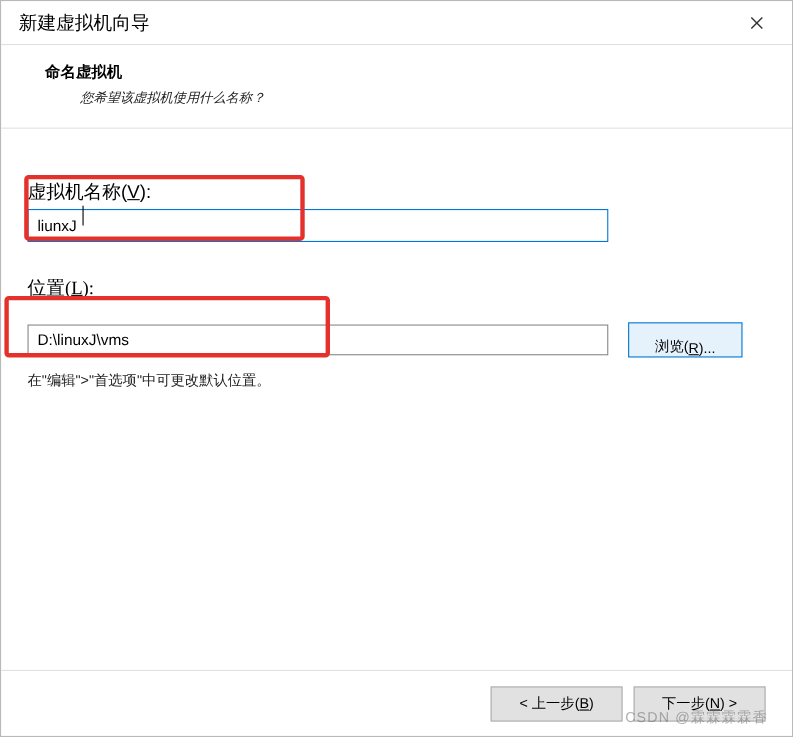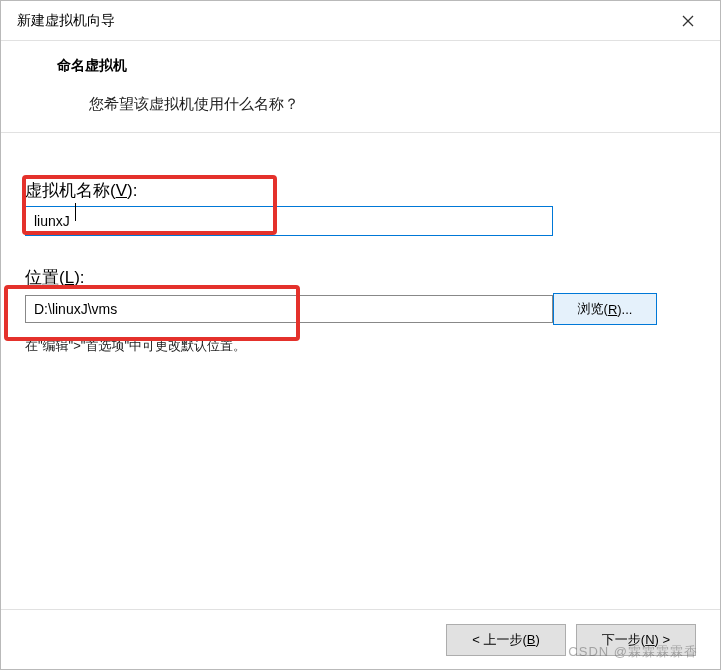--- a/index.html
+++ b/index.html
@@ -7,28 +7,28 @@
     body {
       font-family: "Microsoft YaHei", "Segoe UI", Tahoma, sans-serif;
       font-size: 13px;
       background: #fff;
       color: #000;
     }
     .window { width: 721px; height: 670px; border: 1px solid #b9b9b9; background: #fff; display: flex; flex-direction: column; }
 
     
     .titlebar { height: 40px; display: flex; align-items: center; justify-content: space-between; padding: 0 12px 0 16px; border-bottom: 1px solid #e1e1e1; }
-    .titlebar .title { font-size: 14px; }
+    .titlebar .title { font-size: 17px; }
     .titlebar .close { width: 40px; height: 30px; display: flex; align-items: center; justify-content: center; cursor: pointer; }
     .titlebar .close svg { width: 12px; height: 12px; }
 
     
-    .header-band { padding: 16px 0 18px 56px; border-bottom: 1px solid #e1e1e1; }
+    .header-band { padding: 16px 0 18px 40px; border-bottom: 1px solid #e1e1e1; }
     .header-title { font-size: 14px; font-weight: 600; }
-    .header-sub { font-size: 15px; margin-top: 20px; padding-left: 32px; color: #222; }
+    .header-sub { font-size: 12px; margin-top: 6px; padding-left: 32px; color: #222; font-style: italic; }
 
     
     .content { flex: 1; padding: 46px 24px 0 24px; position: relative; }
 
     .field-label { font-size: 17px; margin-bottom: 4px; }
     .accel { text-decoration: underline; }
 
     .row-name { margin-bottom: 30px; }
     .name-input {
       position: relative;
@@ -38,34 +38,34 @@
       outline: none;
       font: 14px/1 "Tahoma", sans-serif;
     }
     
     .hl-1 { position: absolute; left: 21px; top: 42px; width: 255px; height: 60px; border: 4px solid #e4312b; border-radius: 4px; pointer-events: none; z-index: 5;}
     .hl-2 { position: absolute; left: 3px; top: 152px; width: 296px; height: 56px; border: 4px solid #e4312b; border-radius: 4px; pointer-events: none; z-index: 5;}
 
     
     .caret { position: absolute; left: 74px; top: 70px; width: 1px; height: 18px; background: #000; z-index: 6; }
 
-    .row-loc-label{ margin-bottom: 4px;}
-    .row-loc { display: flex; align-items: center; }
+    .row-loc-label{ margin-bottom: 20px; font-family: Liberation Serif, serif;}
+    .row-loc { display: flex; gap: 18px; align-items: center; }
     .loc-input {
       width: 528px; height: 28px;
       padding: 0 8px;
       border: 1px solid #888;
       outline: none;
       font: 14px/1 "Tahoma", sans-serif;
     }
     .browse-btn {
       height: 32px; padding: 0 16px; min-width: 104px;
       border: 1px solid #0078d7; background: #e5f1fb;
       font-size: 13px; cursor: pointer;
-      display: inline-flex; align-items: center; justify-content: center;
+      display: inline-flex; align-items: flex-end; justify-content: center;
     }
 
     .hint { margin-top: 12px; font-size: 13px; color: #222; }
 
     
     .footer { height: 60px; border-top: 1px solid #e1e1e1; display: flex; align-items: center; justify-content: flex-end; padding: 0 24px; gap: 10px; }
     .btn {
       height: 32px; min-width: 120px; padding: 0 14px;
       border: 1px solid #adadad; background: #e1e1e1;
       font-size: 13px; cursor: pointer;

